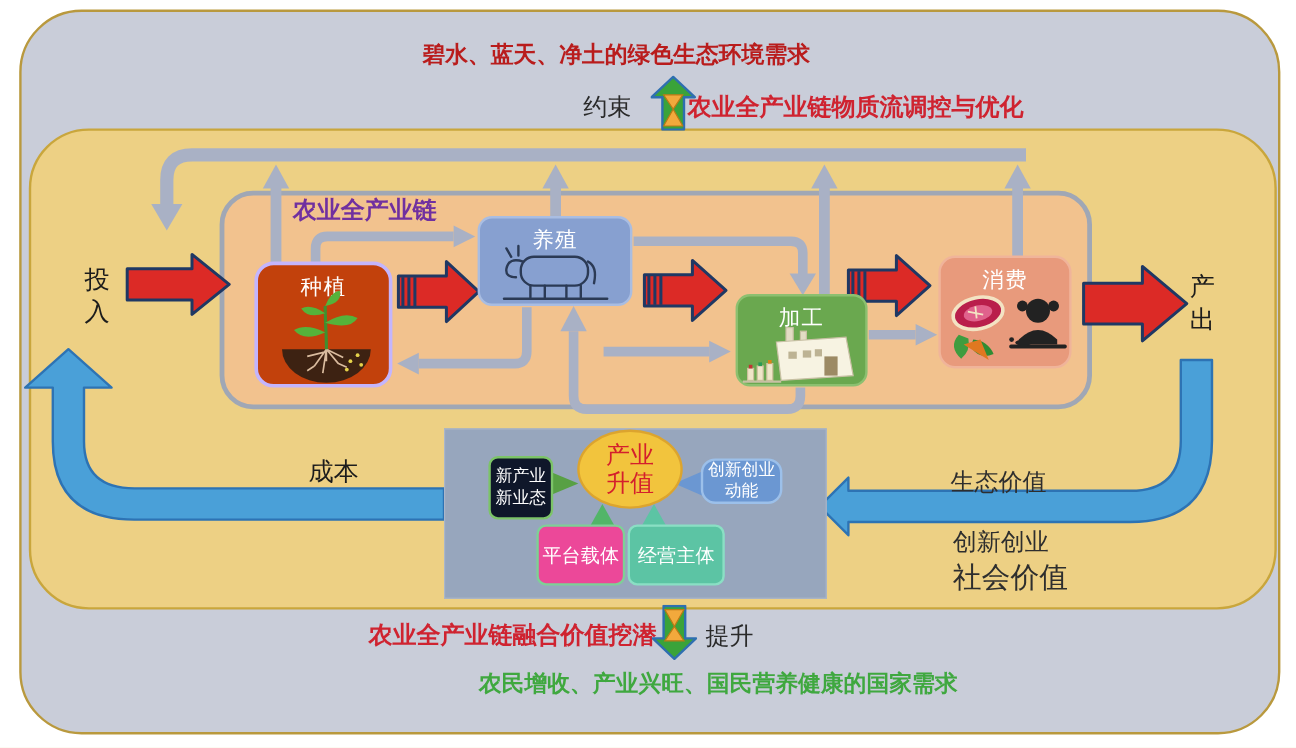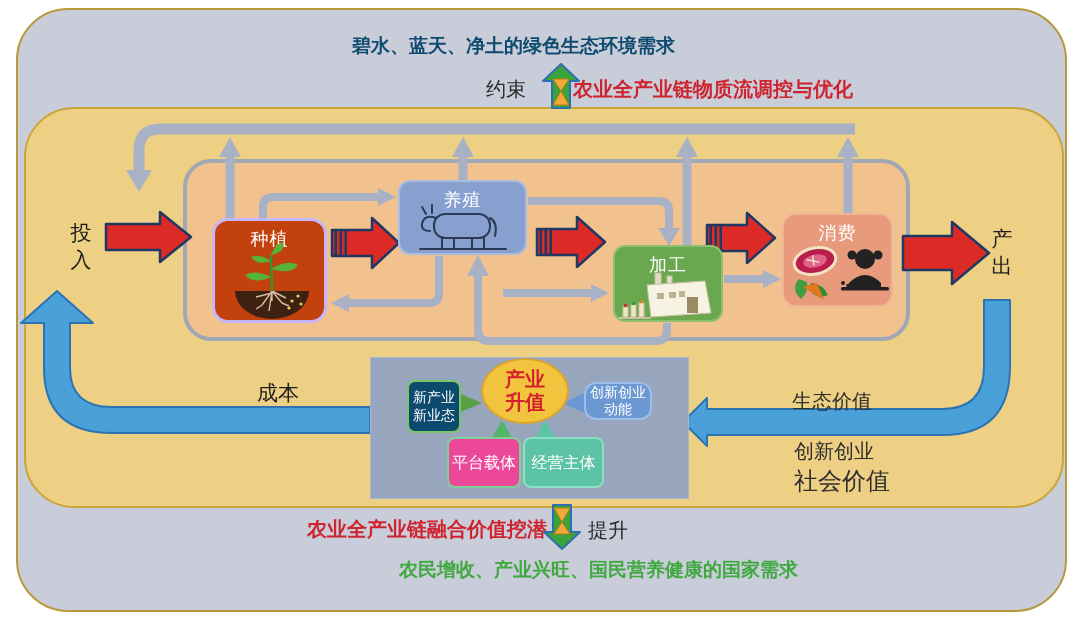--- a/index.html
+++ b/index.html
@@ -24,35 +24,35 @@
     background:#6aa84f;border:2px solid #8cc070;}
   #box-consumption{left:782px;top:213px;width:111px;height:94px;border-radius:14px;
     background:#e89a7c;border:2px solid #f0b49a;}
   .stage-label{position:absolute;left:0;right:0;top:6px;text-align:center;color:#ffffff;
     font-size:18px;letter-spacing:1px;}
   
   #upgrade-panel{left:370px;top:357px;width:317px;height:140px;background:#97a6bd;
     border:1px solid #aab6c9;z-index:3;}
   .factor{position:absolute;color:#ffffff;text-align:center;white-space:pre-line;
     display:flex;align-items:center;justify-content:center;box-sizing:border-box;line-height:1.25;}
-  #factor-new-industry{left:36px;top:22px;width:54px;height:53px;background:#0c4a6e;
+  #factor-new-industry{left:36px;top:22px;width:54px;height:53px;background:#0f172a;
     border:2px solid #7cc468;border-radius:8px;font-size:14px;}
   #factor-innovation{left:213px;top:24px;width:68px;height:38px;background:#6b97d2;
     border:2px solid #9cc0ea;border-radius:12px;font-size:14px;}
   #factor-platform{left:76px;top:79px;width:74px;height:51px;background:#ec4899;
     border:2px solid #7ed096;border-radius:8px;font-size:16px;}
   #factor-operator{left:152px;top:79px;width:81px;height:51px;background:#5cc4a4;
     border:2px solid #8adfc4;border-radius:8px;font-size:16px;}
   #core-ellipse{left:110px;top:0px;width:88px;height:66px;border-radius:50%;
     background:#f2c43d;border:2px solid #dca42e;box-sizing:border-box;
     display:flex;align-items:center;justify-content:center;text-align:center;
-    color:#d41f2c;font-weight:bold;font-size:20px;line-height:1.15;white-space:pre-line;}
+    color:#d41f2c;font-weight:normal;font-size:20px;line-height:1.15;white-space:pre-line;}
   
   .txt{z-index:4;white-space:nowrap;}
-  #env-demand{left:352px;top:33px;font-size:19px;font-weight:600;color:#0c4a6e;}
+  #env-demand{left:352px;top:33px;font-size:19px;font-weight:600;color:#b91c1c;}
   #constraint-label{left:486px;top:76px;font-size:20px;color:#2a2a2a;}
   #regulation-title{left:573px;top:76px;font-size:20px;font-weight:bold;color:#cf2330;}
   #chain-label{left:244px;top:162px;font-size:20px;font-weight:bold;color:#7030a0;}
   #input-label{left:68px;top:220px;font-size:21px;color:#1c1c1c;white-space:pre-line;
     line-height:1.3;text-align:center;width:26px;}
   #output-label{left:989px;top:226px;font-size:21px;color:#1c1c1c;white-space:pre-line;
     line-height:1.3;text-align:center;width:26px;}
   #cost-label{left:257px;top:379px;font-size:21px;color:#1c1c1c;}
   #eco-value{left:792px;top:388px;font-size:20px;color:#2e2e2e;}
   #culture-value{left:794px;top:438px;font-size:20px;color:#2e2e2e;}
@@ -225,20 +225,21 @@
   </div>
 
   <div class="abs txt" id="env-demand">碧水、蓝天、净土的绿色生态环境需求</div>
   <div class="abs txt" id="constraint-label">约束</div>
   <svg class="abs mini-icon" id="constraint-icon" width="38" height="46" viewBox="0 0 38 46">
     <polygon points="19,1 37,18 28,18 28,45 10,45 10,18 1,18" fill="#3aa33a" stroke="#2e6fb0" stroke-width="2" stroke-linejoin="round"></polygon>
     <polygon points="11,16 27,16 19,28" fill="#f2a93c" stroke="#b97a16" stroke-width="1"></polygon>
     <polygon points="11,42 27,42 19,28" fill="#f2a93c" stroke="#b97a16" stroke-width="1"></polygon>
   </svg>
   <div class="abs txt" id="regulation-title">农业全产业链物质流调控与优化</div>
+  <div class="abs txt" id="chain-label">农业全产业链</div>
   <div class="abs txt" id="input-label">投
 入</div>
   <div class="abs txt" id="output-label">产
 出</div>
   <div class="abs txt" id="cost-label">成本</div>
   <div class="abs txt" id="eco-value">生态价值</div>
   <div class="abs txt" id="culture-value">创新创业</div>
   <div class="abs txt" id="social-value">社会价值</div>
   <div class="abs txt" id="potential-title">农业全产业链融合价值挖潜</div>
   <svg class="abs mini-icon" id="improve-icon" width="38" height="46" viewBox="0 0 38 46">

